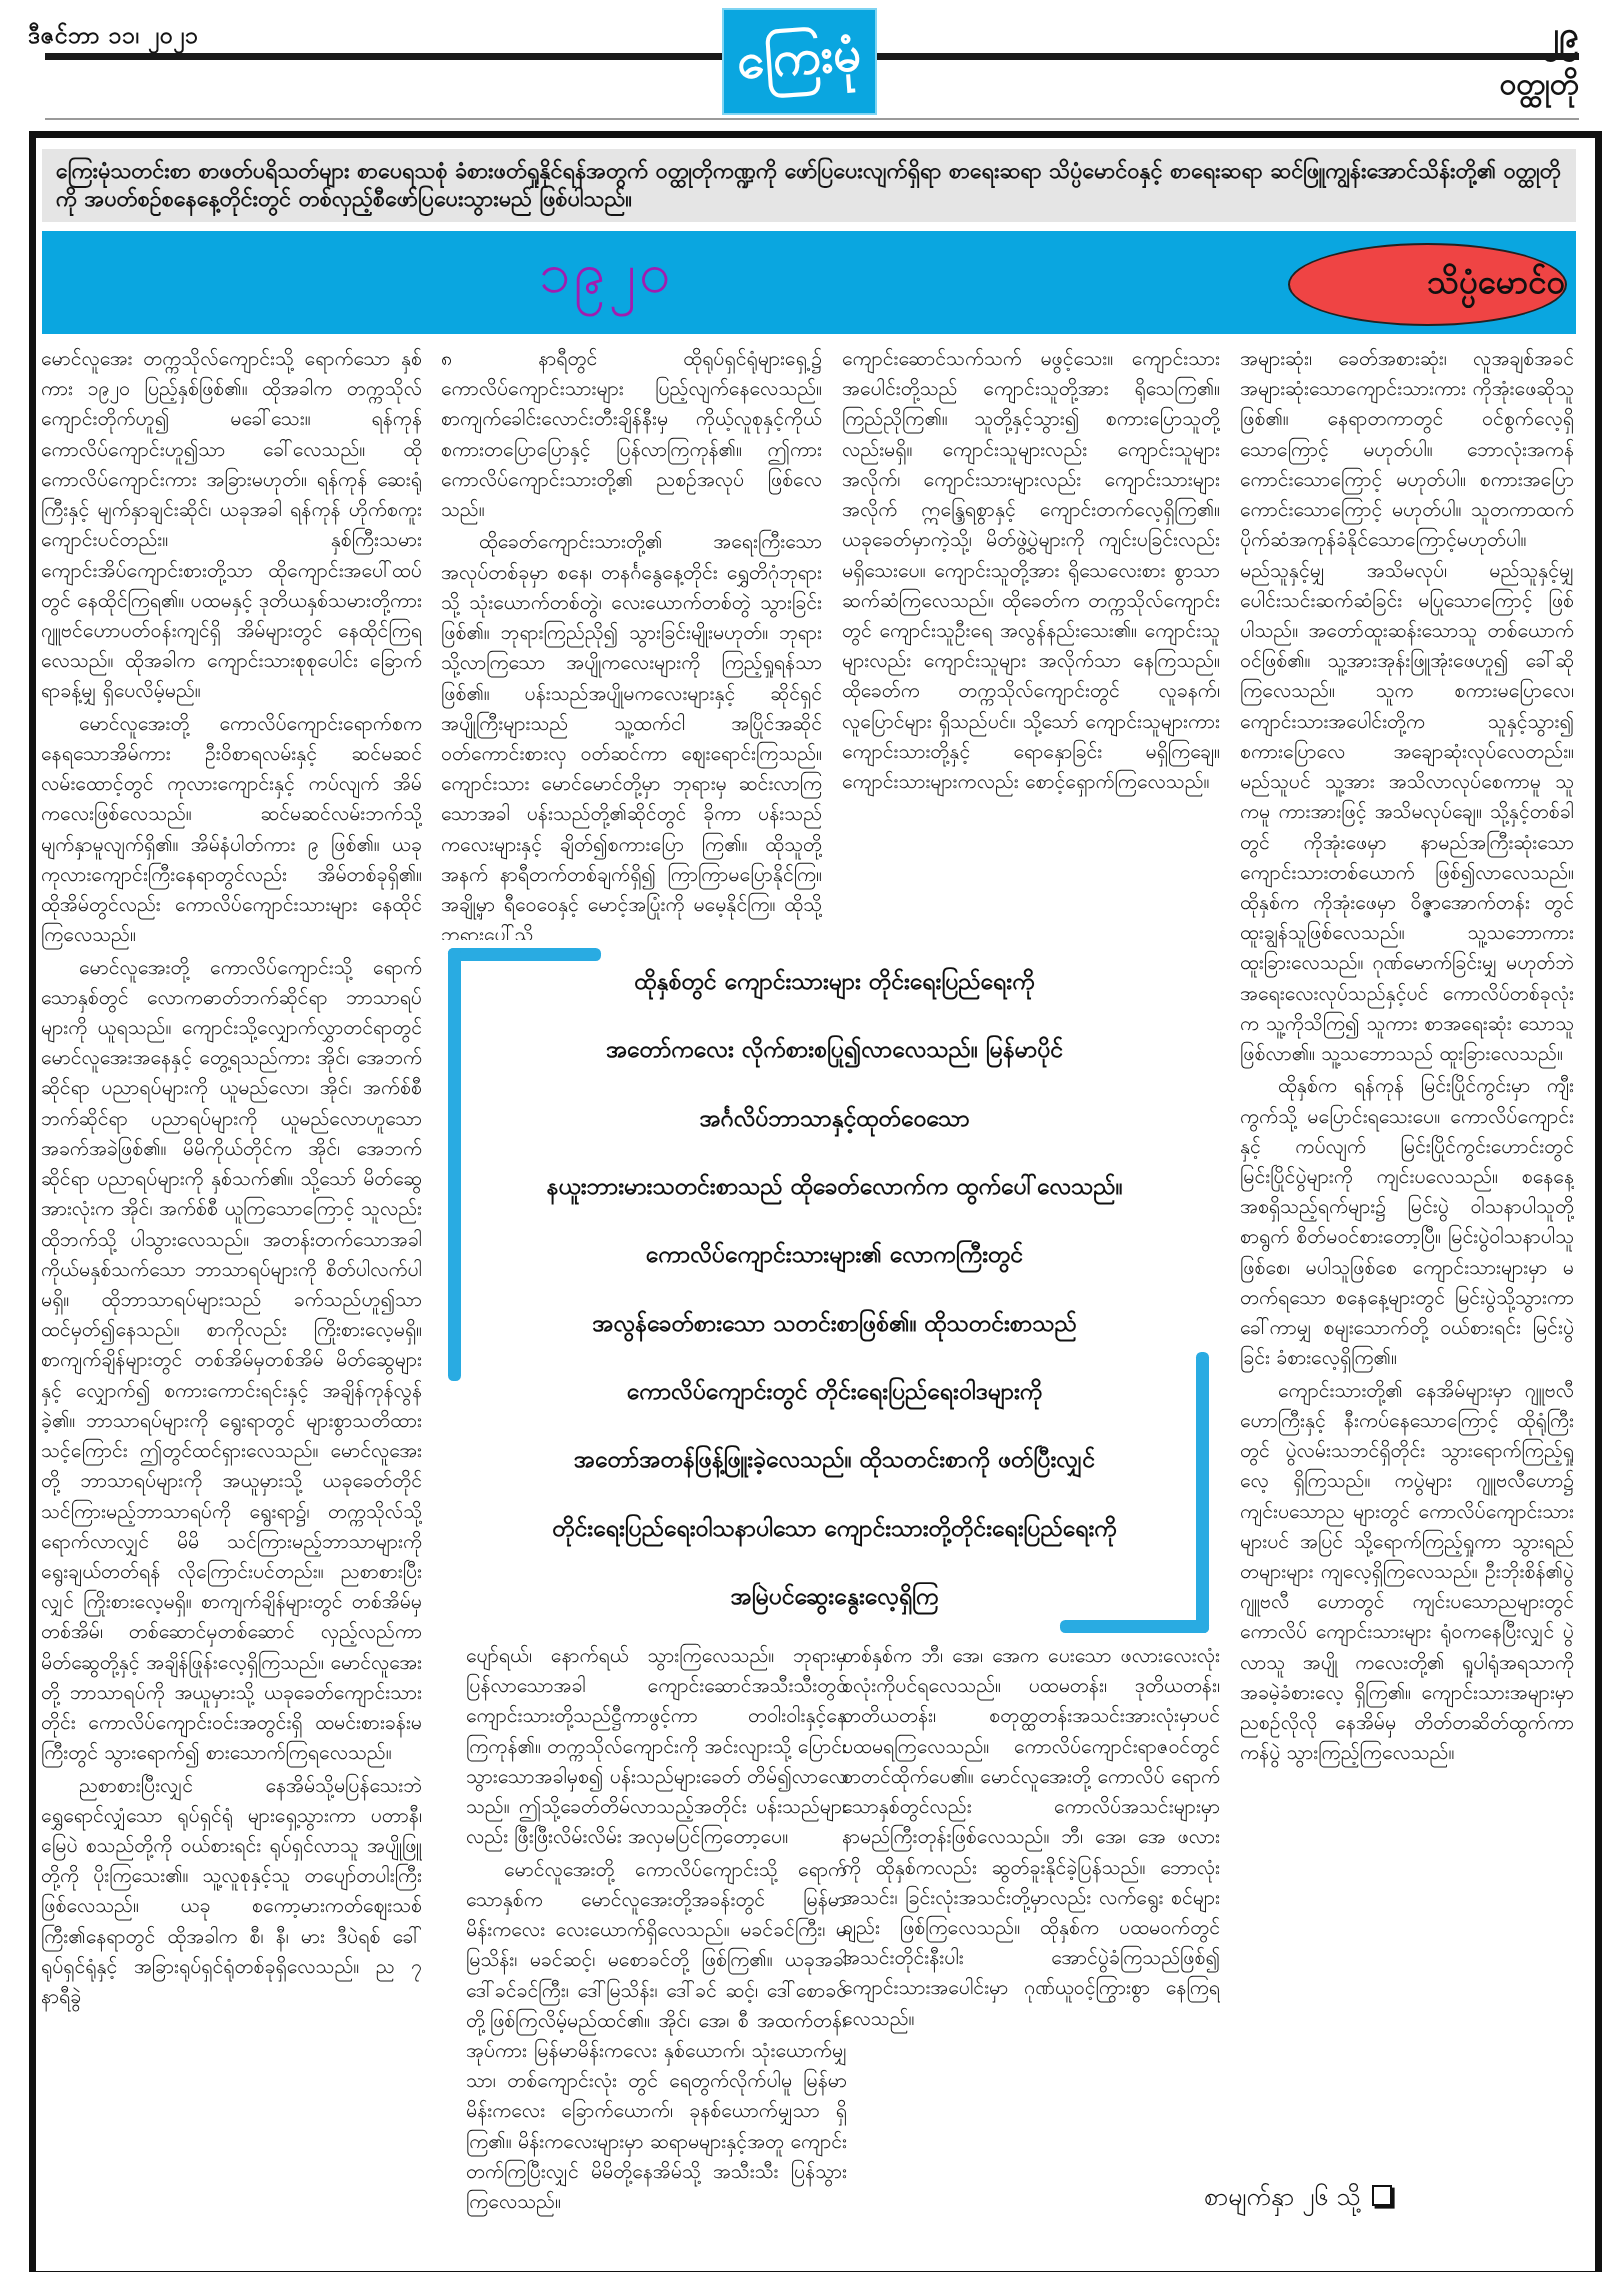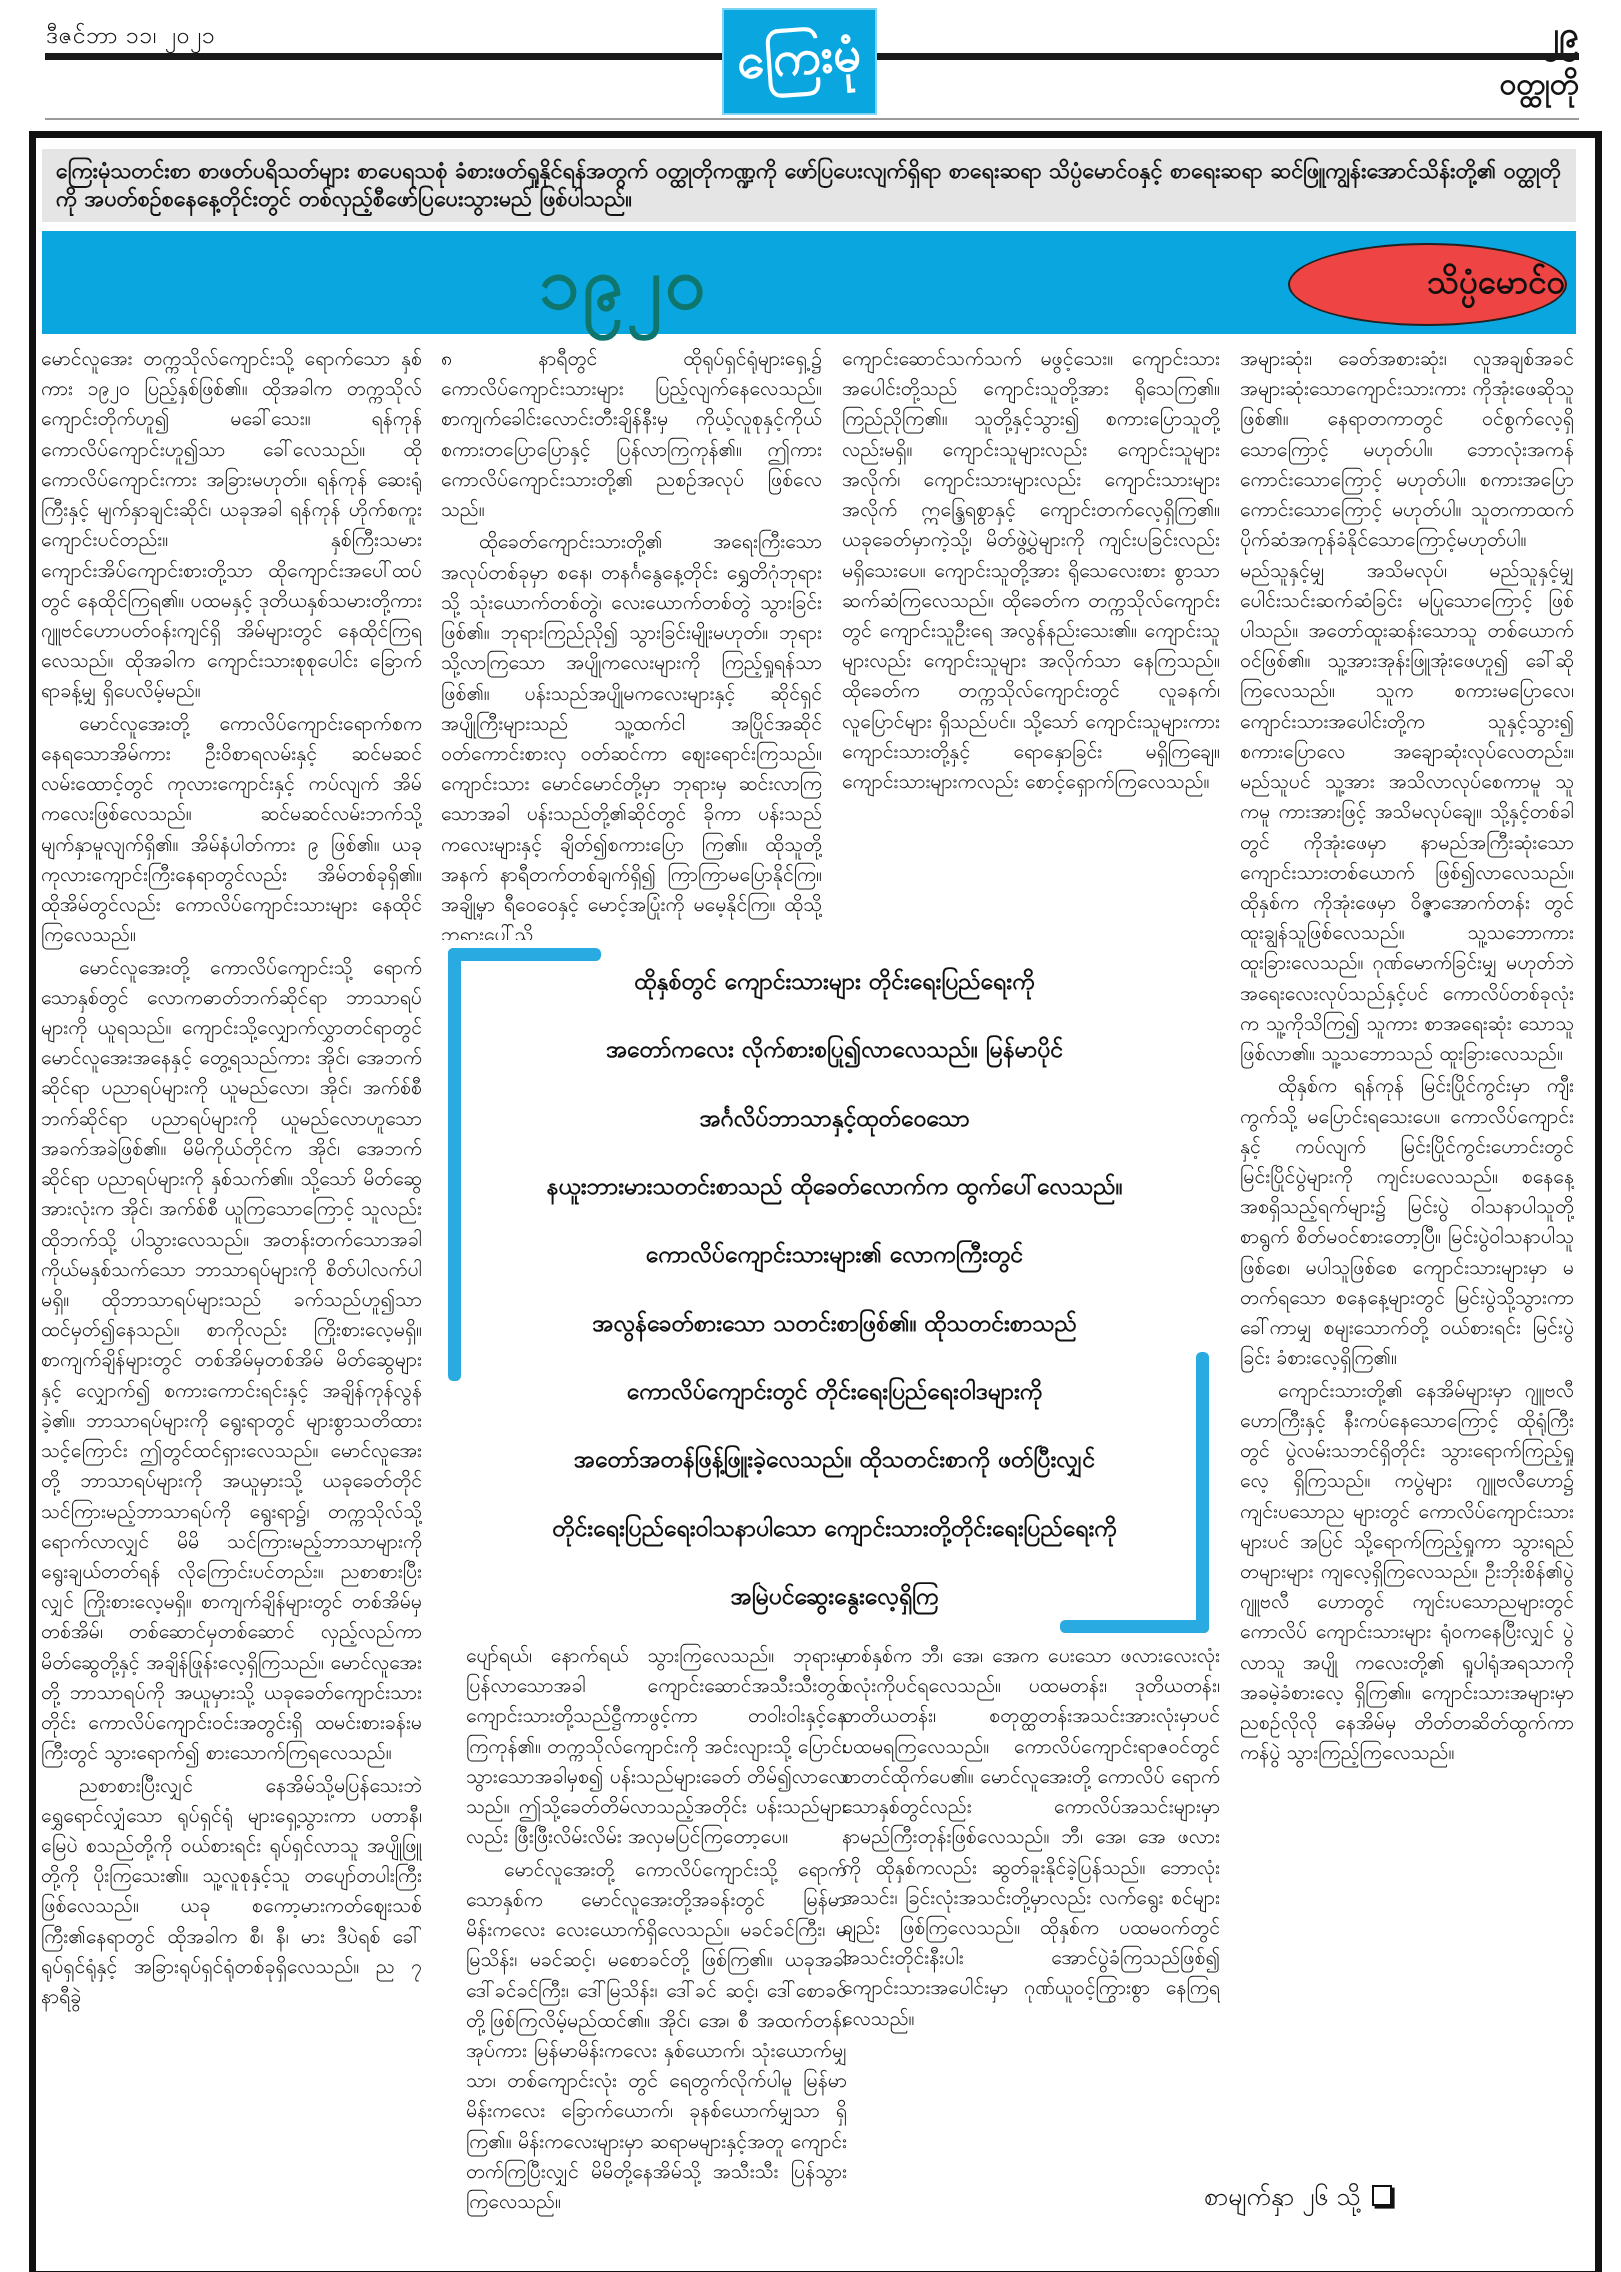--- a/index.html
+++ b/index.html
@@ -1,33 +1,33 @@
 <!DOCTYPE html>
 <html style="font-size:8.4px"><head>
 <meta charset="utf-8">
 <style>
   html,body{margin:0;padding:0;background:#e8e8e8;}
   .page{position:relative;width:1621px;height:2273px;background:#ffffff;overflow:hidden;
         font-family:"DejaVu Sans","Liberation Sans",sans-serif;color:#141414;}
   .abs{position:absolute;}
   
-  .date{left:46px;top:20px;font-size:23px;font-weight:normal;letter-spacing:0.5px;}
+  .date{left:28px;top:20px;font-size:23px;font-weight:bold;letter-spacing:0.5px;}
   .pageno{right:42px;top:10.6px;font-size:35px;font-weight:bold;}
   .toprule{left:45px;top:53px;width:1534px;height:6.9px;background:#1a1a1a;}
   .logo{left:722px;top:8.4px;width:151px;height:103px;background:#0aa6e0;
         border:2.1px solid #7fd4f2;display:flex;align-items:center;justify-content:center;z-index:3;}
   .logo span{color:#ffffff;font-size:49px;font-weight:bold;transform:rotate(-4deg);}
   .section{right:42px;top:64px;font-size:30px;font-weight:bold;}
   .thinrule{left:45px;top:118px;width:1534px;height:1.6px;background:#9a9a9a;}
   
   .frame{left:29px;top:131px;width:1559px;height:2133px;border:7.4px solid #111;background:#fff;}
   .banner{left:42px;top:149px;width:1534px;height:73px;background:#e5e5e5;
           padding:8.4px 13.7px;box-sizing:border-box;font-size:21.6px;font-weight:bold;line-height:1.28;}
   .titleband{left:42px;top:231px;width:1534px;height:103px;background:#0aa6e0;}
-  .yeartitle{left:539px;top:237px;font-size:72px;font-weight:bold;color:#0f766e;letter-spacing:3.2px;}
+  .yeartitle{left:539px;top:237px;font-size:56px;font-weight:normal;color:#a21caf;letter-spacing:3.2px;}
   .badge{left:1288px;top:243px;width:275px;height:79px;background:#ef4444;border:2.1px solid #222;
          border-radius:50%;display:flex;align-items:center;justify-content:flex-end;}
   .badge span{font-size:33px;font-weight:bold;color:#111;}
   
   .col{font-size:19.5px;line-height:1.55;text-align:justify;overflow:hidden;}
   .col p{margin:0 0 2.1px 0;text-indent:38px;}
   .col p.first{text-indent:0;}
   .c1{left:41px;top:344px;width:381px;height:1890px;}
   .c2t{left:441px;top:344px;width:381px;height:596px;}
   .c3t{left:842px;top:344px;width:378px;height:596px;}

